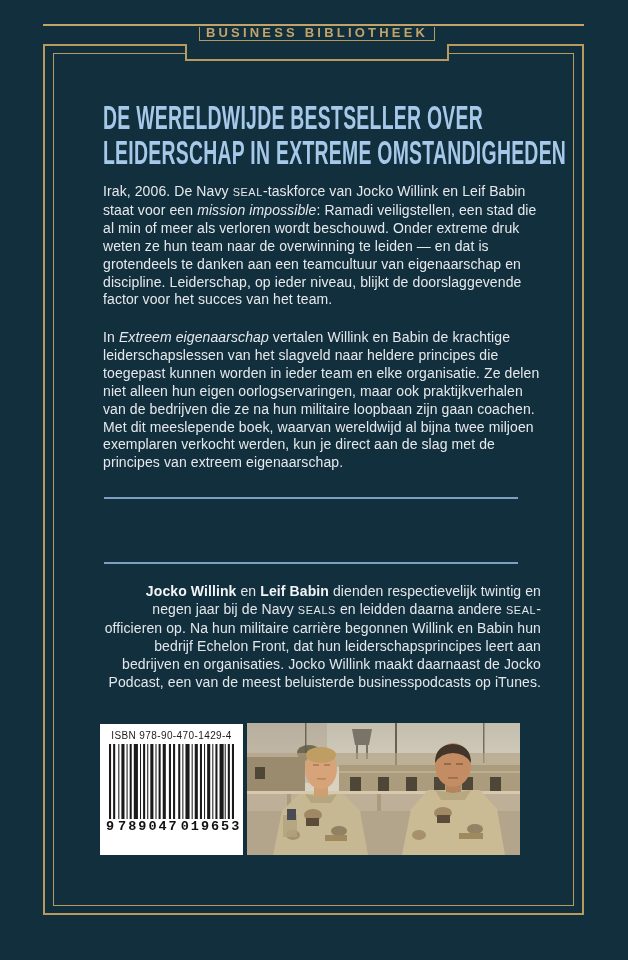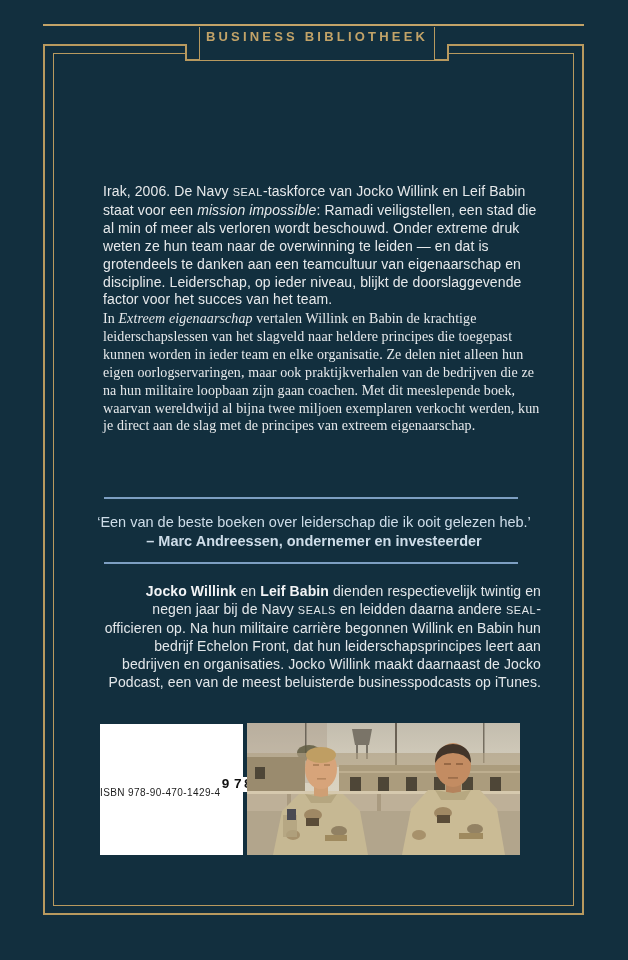--- a/index.html
+++ b/index.html
@@ -37,26 +37,26 @@
   .tab-step {
     position: absolute; left: 185px; top: 44px;
     width: 264px; height: 17px;
     border-left: 2px solid #b89a5f;
     border-right: 2px solid #b89a5f;
     border-bottom: 2px solid #b89a5f;
     background: transparent;
   }
   .tab-inner {
     position: absolute; left: 199px; top: 27px;
-    width: 236px; height: 34px;
+    width: 236px; height: 14px;
     background: #122f3e;
     border-left: 1.5px solid #b89a5f;
     border-right: 1.5px solid #b89a5f;
     border-bottom: 1.5px solid #b89a5f;
-    display: flex; align-items: flex-start; justify-content: center;
+    display: flex; align-items: flex-end; justify-content: center;
   }
   .badge-label {
     color: #c2a368;
     font-size: 13px;
     font-weight: bold;
     letter-spacing: 3.2px;
     white-space: nowrap;
     padding-top: 2px;
   }
 
@@ -78,21 +78,21 @@
 
   
   .para {
     position: absolute; left: 103px; width: 438px;
     color: #e6e9eb;
     font-size: 14px;
     line-height: 17.9px;
     letter-spacing: 0.1px;
   }
   .para-1 { top: 183px; }
-  .para-2 { top: 310px; font-family: Liberation Serif, serif; }
+  .para-2 { top: 329px; }
   .bio    { top: 583px; color: #e3e7ea; text-align: right; }
 
   .seg-i  { font-style: italic; }
   .seg-b  { font-weight: bold; color: #f2f4f6; }
   .seg-sc { font-size: 0.78em; letter-spacing: 0.6px; }
 
   
   .divider {
     position: absolute; left: 104px; width: 414px; height: 1.5px;
     background: #7d9fc2;
@@ -106,21 +106,21 @@
     font-size: 14.5px;
     line-height: 19px;
   }
   .quote .seg-b { color: #cedde9; }
 
   
   .barcode-block {
     position: absolute; left: 100px; top: 724px;
     width: 143px; height: 131px;
     background: #ffffff;
-    display: flex; flex-direction: row; align-items: center;
+    display: flex; flex-direction: column; align-items: center;
   }
   .isbn-label {
     margin-top: 6px;
     color: #1c1c1c;
     font-size: 10px;
     letter-spacing: 0.4px;
     white-space: nowrap;
   }
   .bars { margin-top: 3px; width: 125px; height: 86px; display: block; }
   .barcode-digits {
@@ -161,26 +161,29 @@
   <div class="top-rule"></div>
   <div class="frame-outer"></div>
   <div class="frame-inner"></div>
 
   <div class="tab-mask"></div>
   <div class="tab-step"></div>
   <div class="tab-inner">
     <span class="badge-label">BUSINESS BIBLIOTHEEK</span>
   </div>
 
+  <div class="headline">
+    <div class="headline-line">DE WERELDWIJDE BESTSELLER OVER</div>
+    <div class="headline-line">LEIDERSCHAP IN EXTREME OMSTANDIGHEDEN</div>
+  </div>
 
   <p class="para para-1"><span>Irak, 2006. De Navy </span><span class="seg-sc">SEAL</span><span>-taskforce van Jocko Willink en Leif Babin staat voor een </span><span class="seg-i">mission impossible</span><span>: Ramadi veiligstellen, een stad die al min of meer als verloren wordt beschouwd. Onder extreme druk weten ze hun team naar de overwinning te leiden — en dat is grotendeels te danken aan een teamcultuur van eigenaarschap en discipline. Leiderschap, op ieder niveau, blijkt de doorslaggevende factor voor het succes van het team.</span></p>
   <p class="para para-2"><span>In </span><span class="seg-i">Extreem eigenaarschap</span><span> vertalen Willink en Babin de krachtige leiderschapslessen van het slagveld naar heldere principes die toegepast kunnen worden in ieder team en elke organisatie. Ze delen niet alleen hun eigen oorlogservaringen, maar ook praktijkverhalen van de bedrijven die ze na hun militaire loopbaan zijn gaan coachen. Met dit meeslepende boek, waarvan wereldwijd al bijna twee miljoen exemplaren verkocht werden, kun je direct aan de slag met de principes van extreem eigenaarschap.</span></p>
 
   <div class="divider divider-top"></div>
-  <p class="quote"><span>‘Een van de beste boeken over leiderschap die ik ooit gelezen heb.’ </span><span class="seg-b">– Marc Andreessen, ondernemer en investeerder</span></p>
   <div class="divider divider-bottom"></div>
 
   <p class="para bio"><span class="seg-b">Jocko Willink</span><span> en </span><span class="seg-b">Leif Babin</span><span> dienden respectievelijk twintig en negen jaar bij de Navy </span><span class="seg-sc">SEALS</span><span> en leidden daarna andere </span><span class="seg-sc">SEAL</span><span>-officieren op. Na hun militaire carrière begonnen Willink en Babin hun bedrijf Echelon Front, dat hun leiderschapsprincipes leert aan bedrijven en organisaties. Jocko Willink maakt daarnaast de Jocko Podcast, een van de meest beluisterde businesspodcasts op iTunes.</span></p>
 
   <div class="barcode-block">
     <div class="isbn-label">ISBN 978-90-470-1429-4</div>
     <svg class="bars" viewBox="0 0 121 86" preserveAspectRatio="none">
       <g fill="#1a1a1a">
         <rect x="0" y="0" width="2" height="86"></rect>
         <rect x="4" y="0" width="2" height="86"></rect>

